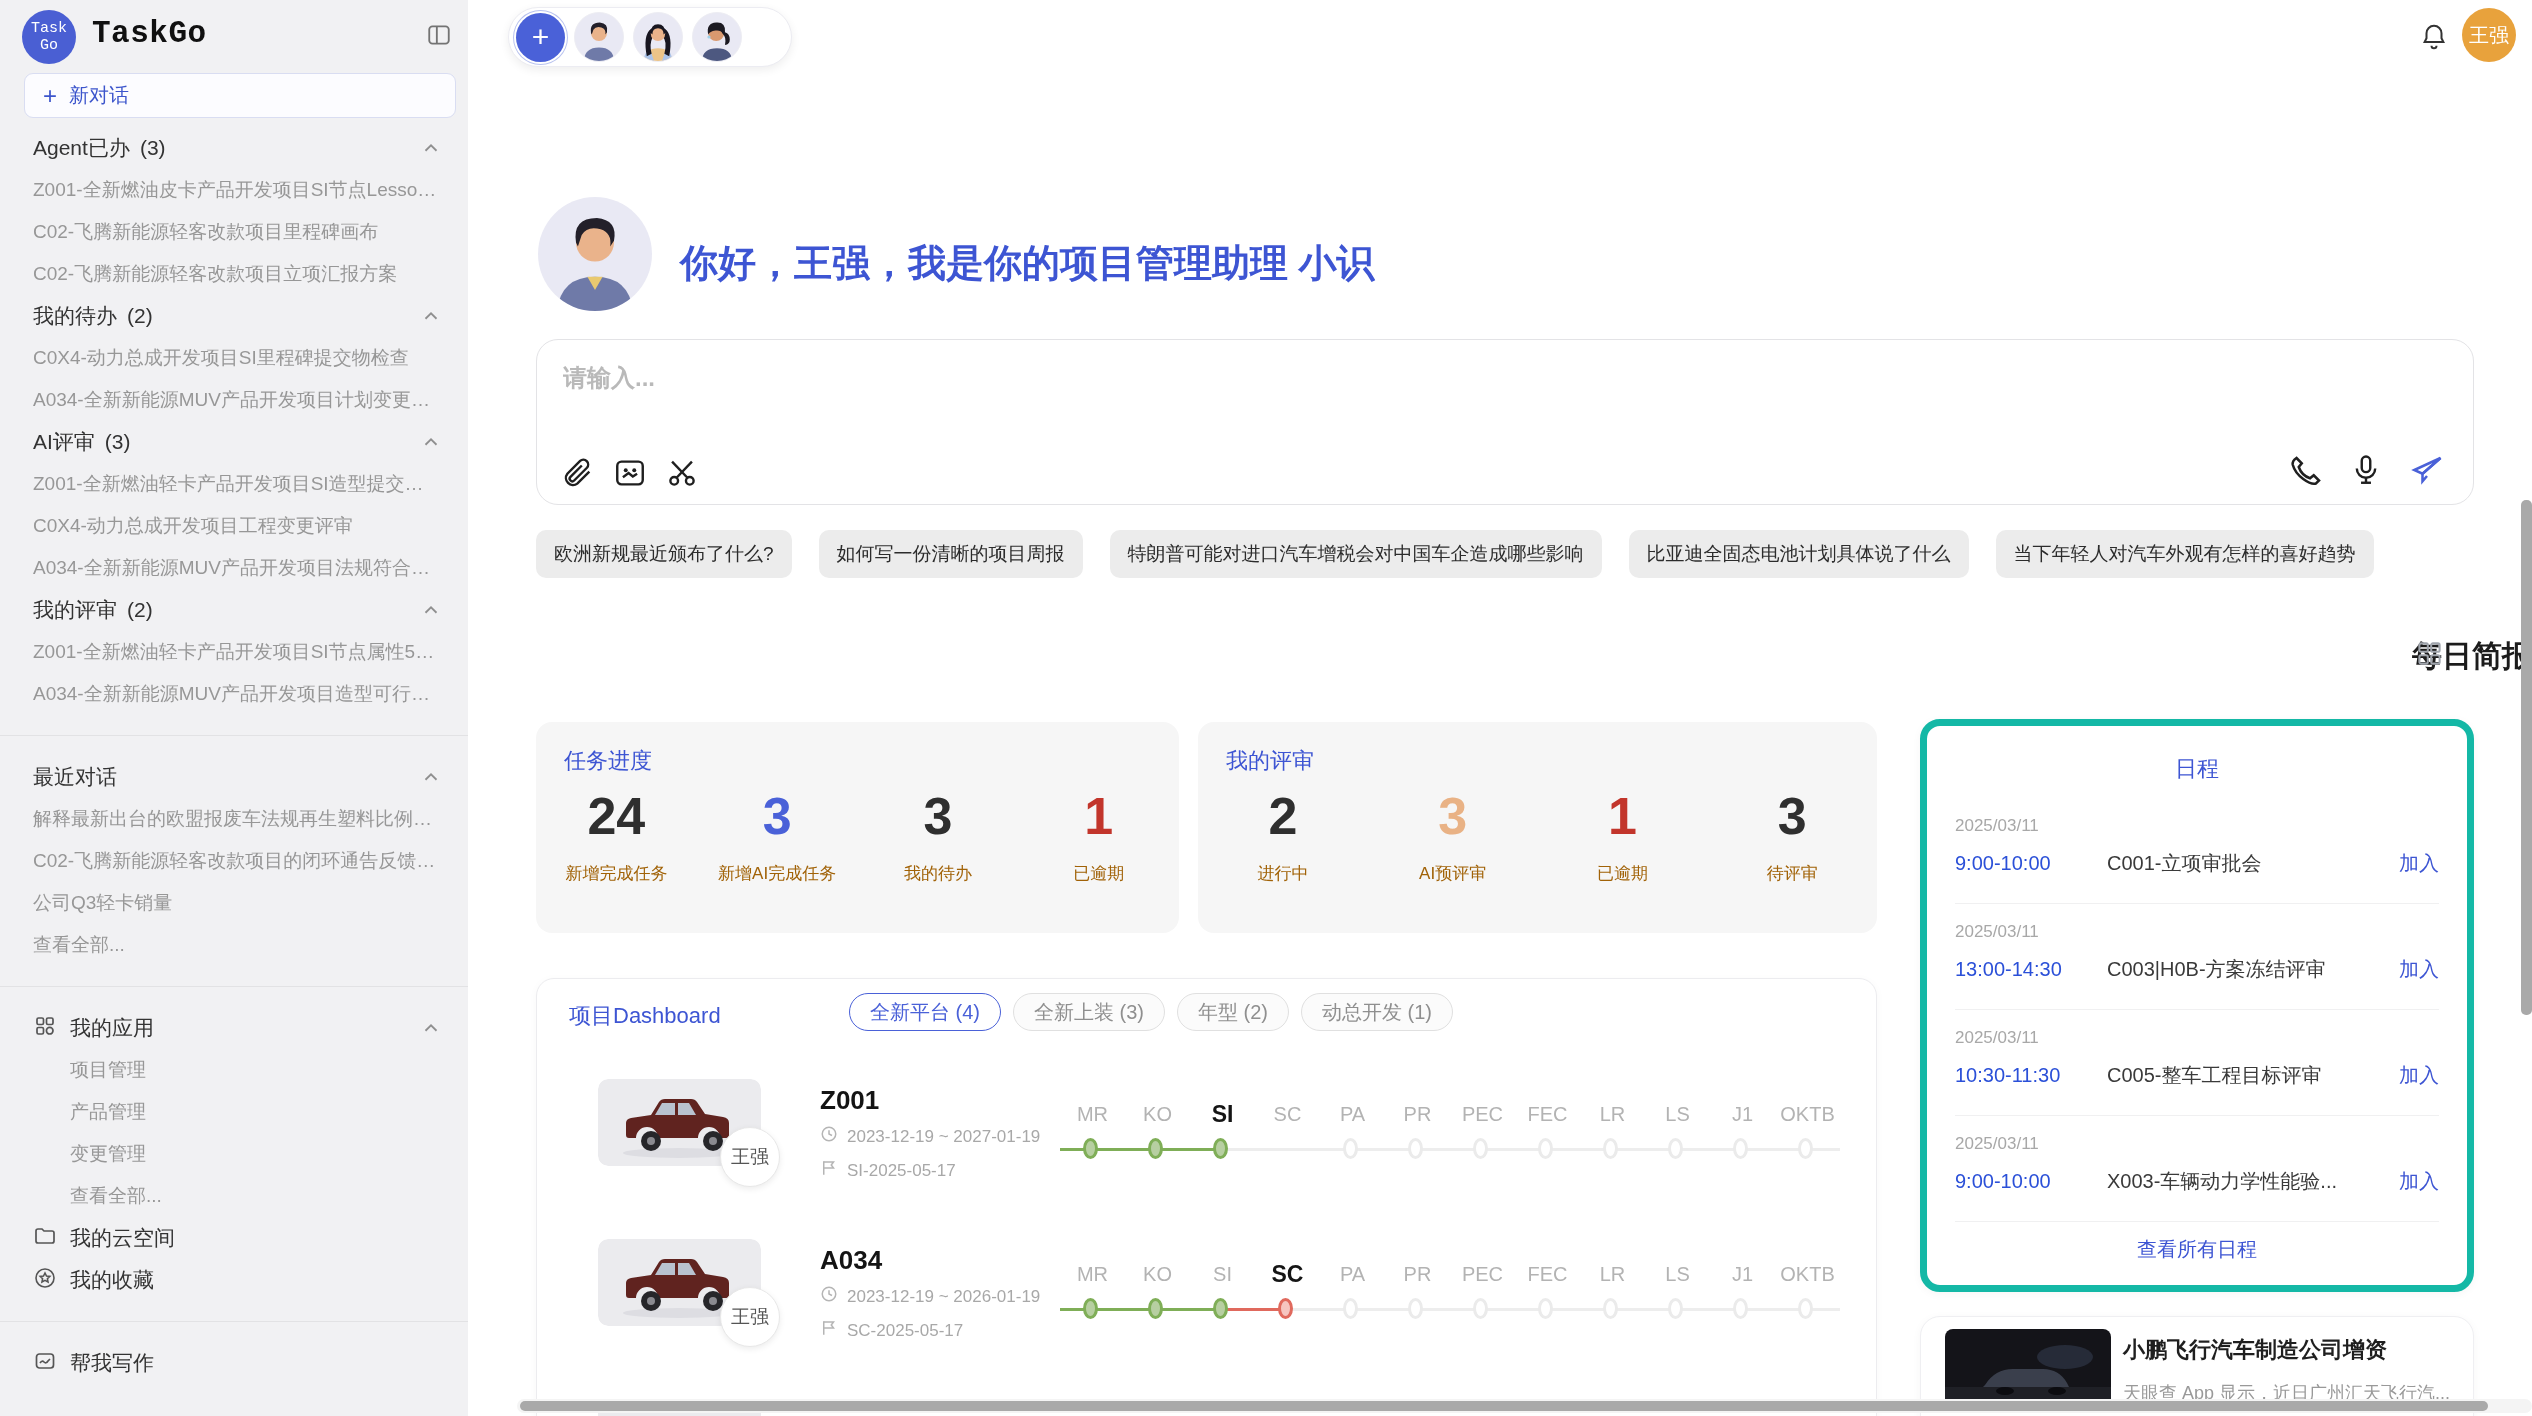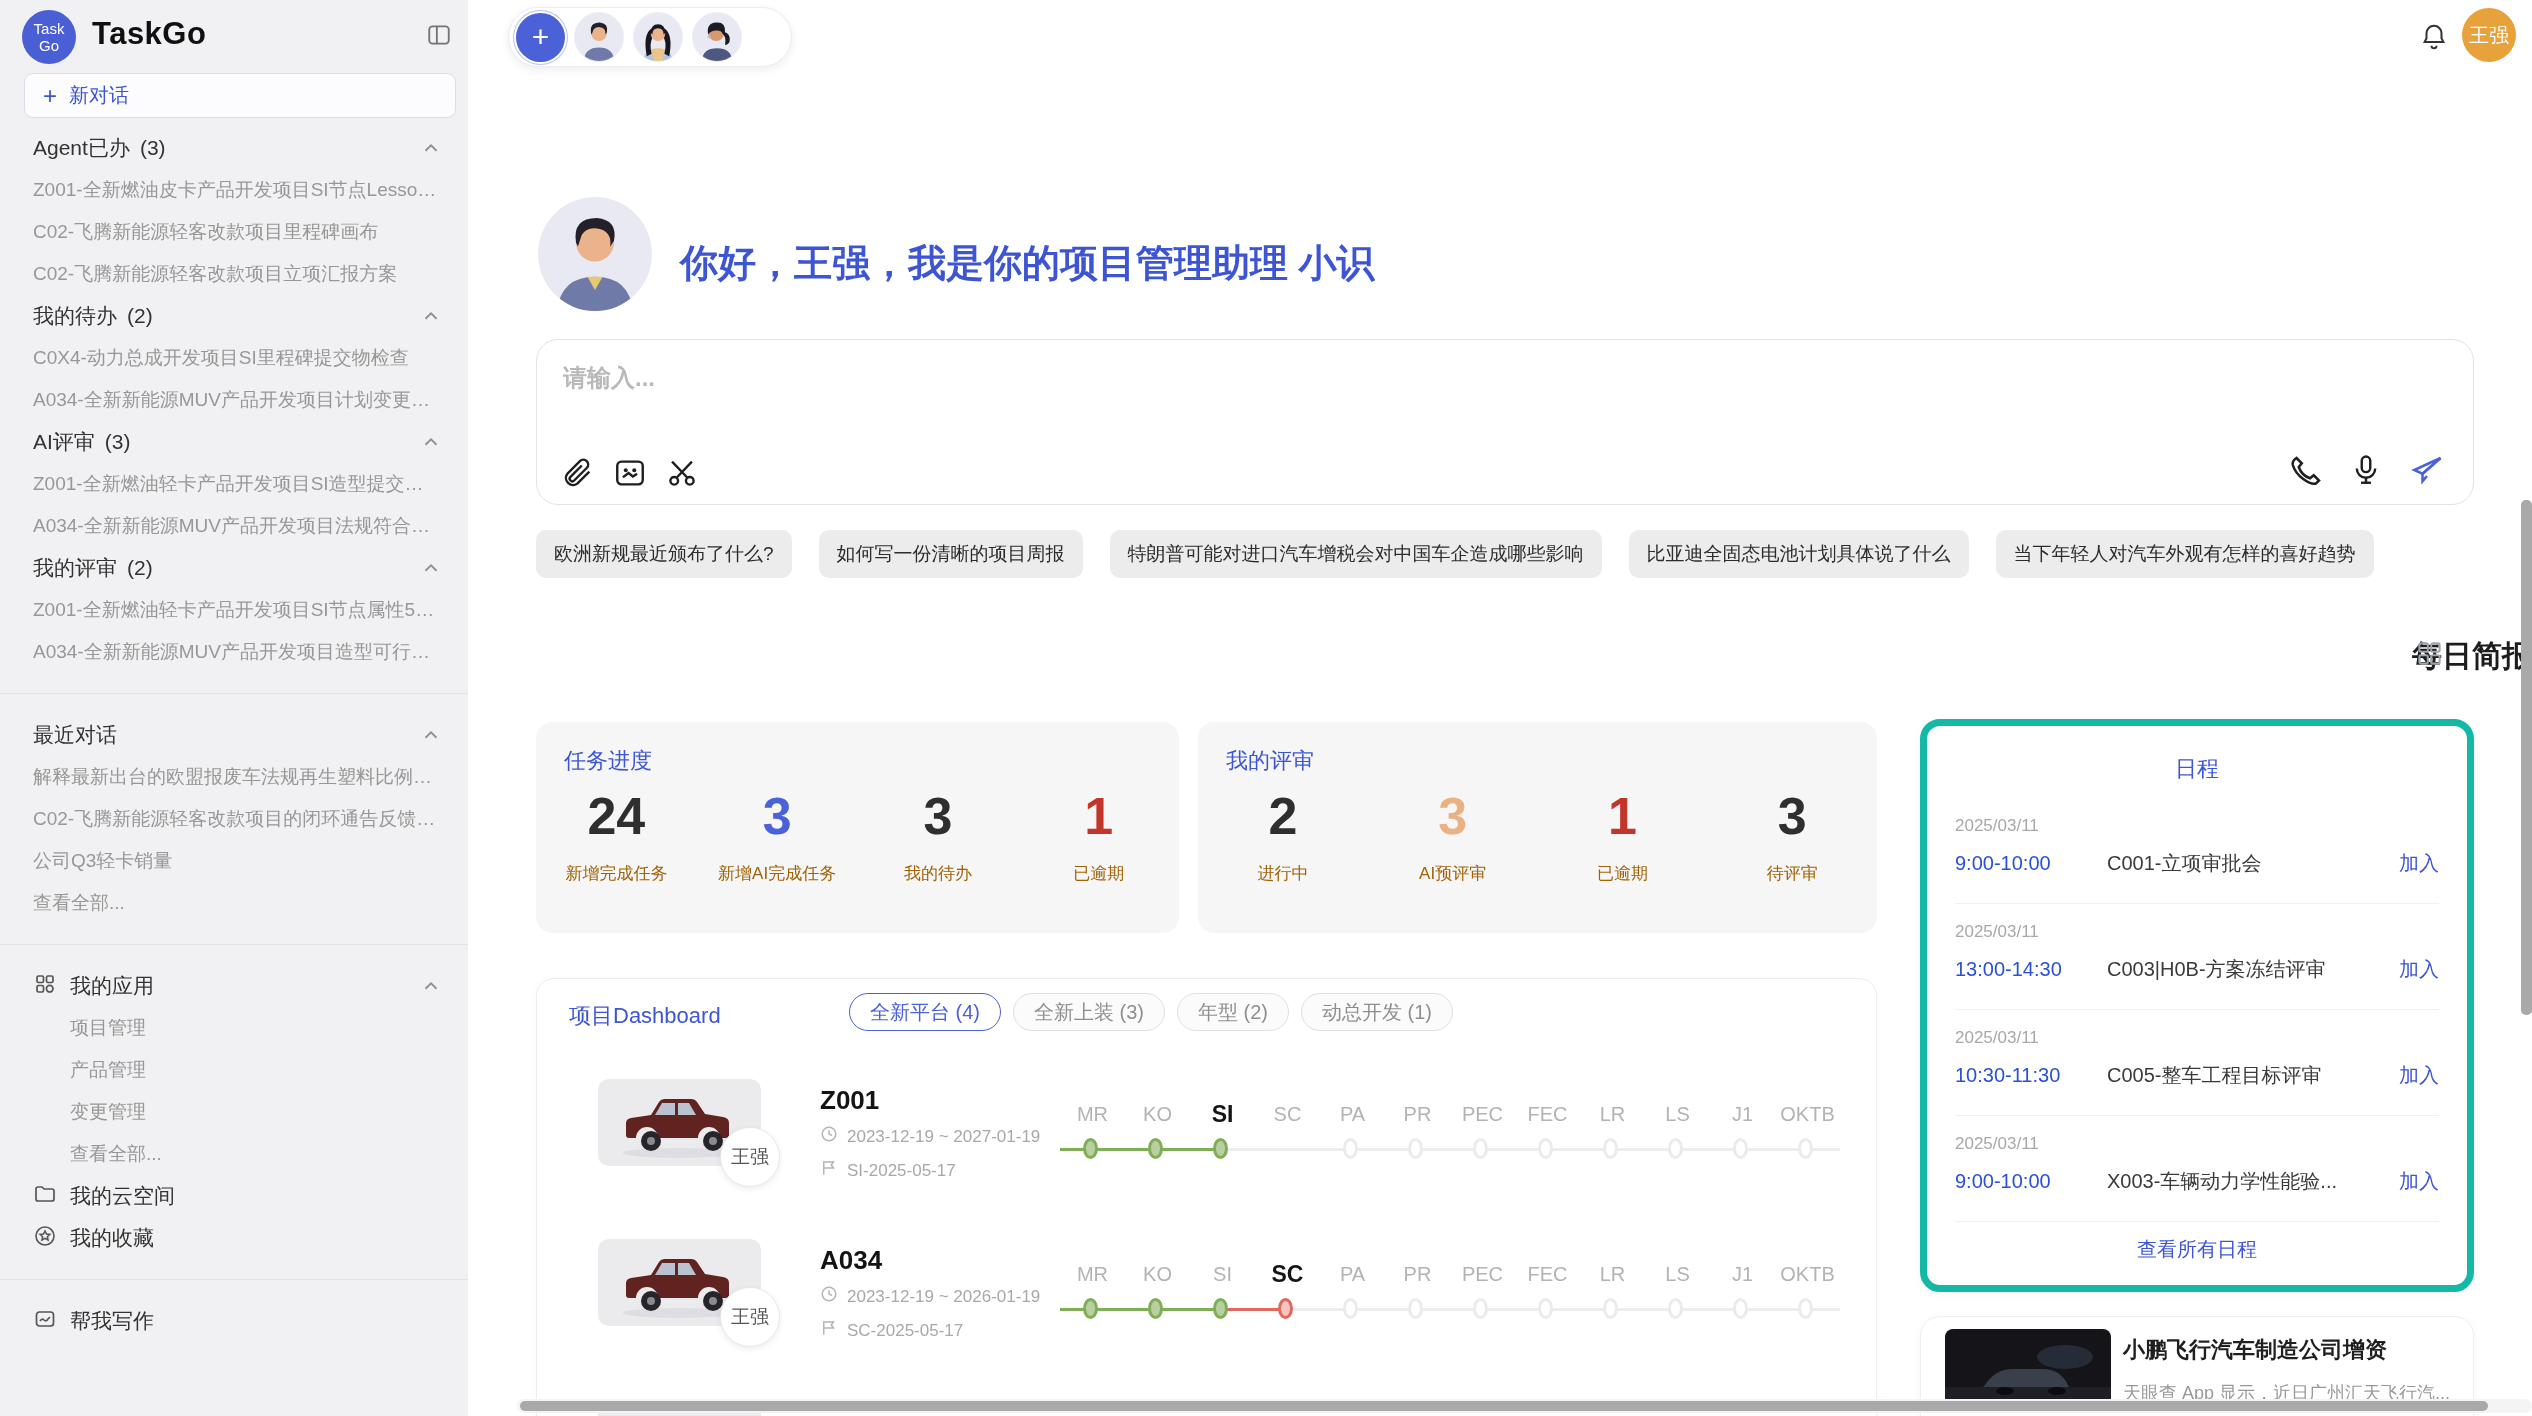--- a/index.html
+++ b/index.html
@@ -1,21 +1,21 @@
 <!DOCTYPE html>
 <html><head>
 <meta charset="utf-8">
 <style>
   * { margin:0; padding:0; box-sizing:border-box; }
   html,body { width:2532px; height:1416px; overflow:hidden; background:#fff;
     font-family:"Liberation Sans","DejaVu Sans",sans-serif; }
 
   
   #sidebar { position:absolute; left:0; top:0; width:468px; height:1416px; background:#f1f1f3; }
-  .side-head { position:relative; height:64px; }
+  .side-head { position:relative; height:64px;font-family:Liberation Mono, monospace; }
   .logo { position:absolute; left:22px; top:10px; width:54px; height:54px; border-radius:50%;
     background:#4a5fd3; color:#fff; font-size:15px; line-height:17px; text-align:center;
     display:flex; flex-direction:column; justify-content:center; }
   .app-title { position:absolute; left:92px; top:16px; font-size:31px; font-weight:700; color:#101010; letter-spacing:.5px; }
   .panel-toggle { position:absolute; right:16px; top:22px; width:26px; height:26px; cursor:pointer; }
   .new-chat { position:absolute; left:24px; top:73px; width:432px; height:45px; background:#fcfcff;
     border:1px solid #d9ddf2; border-radius:9px; color:#3c55cc; font-size:20px;
     display:flex; align-items:center; gap:12px; padding-left:18px; cursor:pointer; }
   .new-chat .plus-g { font-size:24px; line-height:24px; }
   #secList { position:absolute; left:0; top:127px; right:0; bottom:0; overflow:hidden; }
@@ -187,20 +187,21 @@
         <span>AI评审</span>
         <span class="gap"></span>
         <span>(3)</span>
         <span class="chev">
           <svg width="22" height="22" viewBox="0 0 24 24" fill="none" stroke="#8f8f8f" stroke-width="2">
             <polyline points="6 15 12 9 18 15"></polyline>
           </svg>
         </span>
       </div>
       <div class="sec-item">Z001-全新燃油轻卡产品开发项目SI造型提交物评审</div>
+      <div class="sec-item">C0X4-动力总成开发项目工程变更评审</div>
       <div class="sec-item">A034-全新新能源MUV产品开发项目法规符合性评审</div>
       <div class="sec-h">
         <span>我的评审</span>
         <span class="gap"></span>
         <span>(2)</span>
         <span class="chev">
           <svg width="22" height="22" viewBox="0 0 24 24" fill="none" stroke="#8f8f8f" stroke-width="2">
             <polyline points="6 15 12 9 18 15"></polyline>
           </svg>
         </span>

